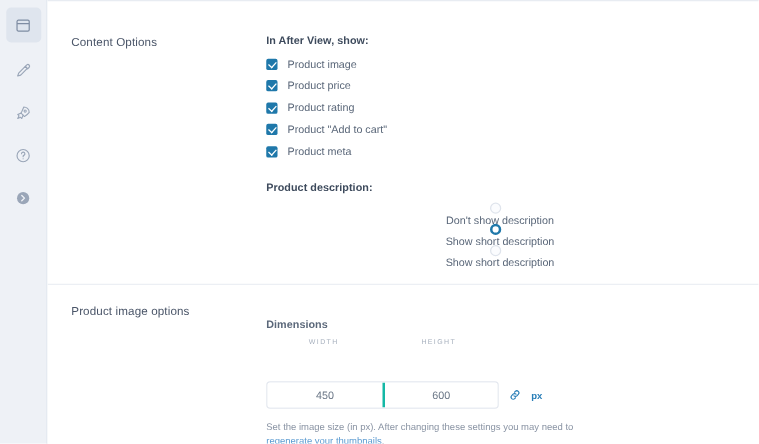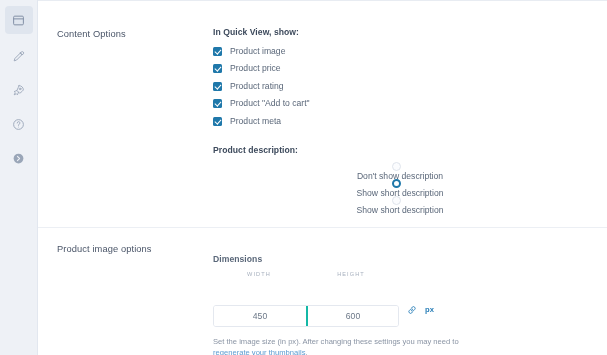--- a/index.html
+++ b/index.html
@@ -161,21 +161,21 @@
   .dim-head {
     width: 92px;
     text-align: center;
     font-size: 5.6px;
     letter-spacing: 1.1px;
     color: #a7b0be;
     text-transform: uppercase;
   }
   .dim-fields {
     display: flex;
-    align-items: flex-start;
+    align-items: center;
     margin-top: 28px;
   }
   .dim-box {
     display: flex;
     border: 1px solid #e4e8ef;
     border-radius: 3px;
     background: #ffffff;
     overflow: hidden;
   }
   .dim-input {
@@ -280,21 +280,21 @@
   </div>
 
   <div class="main">
 
     <div class="section">
 
       <div class="section-title">Content Options</div>
 
       <div class="section-body">
 
-        <div class="group-label">In Quick View, show:</div>
+        <div class="group-label">In After View, show:</div>
 
         <div class="check-row">
           <span class="cbox"></span>
           <span class="check-label">Product image</span>
         </div>
 
 
         <div class="check-row">
           <span class="cbox"></span>
           <span class="check-label">Product price</span>

